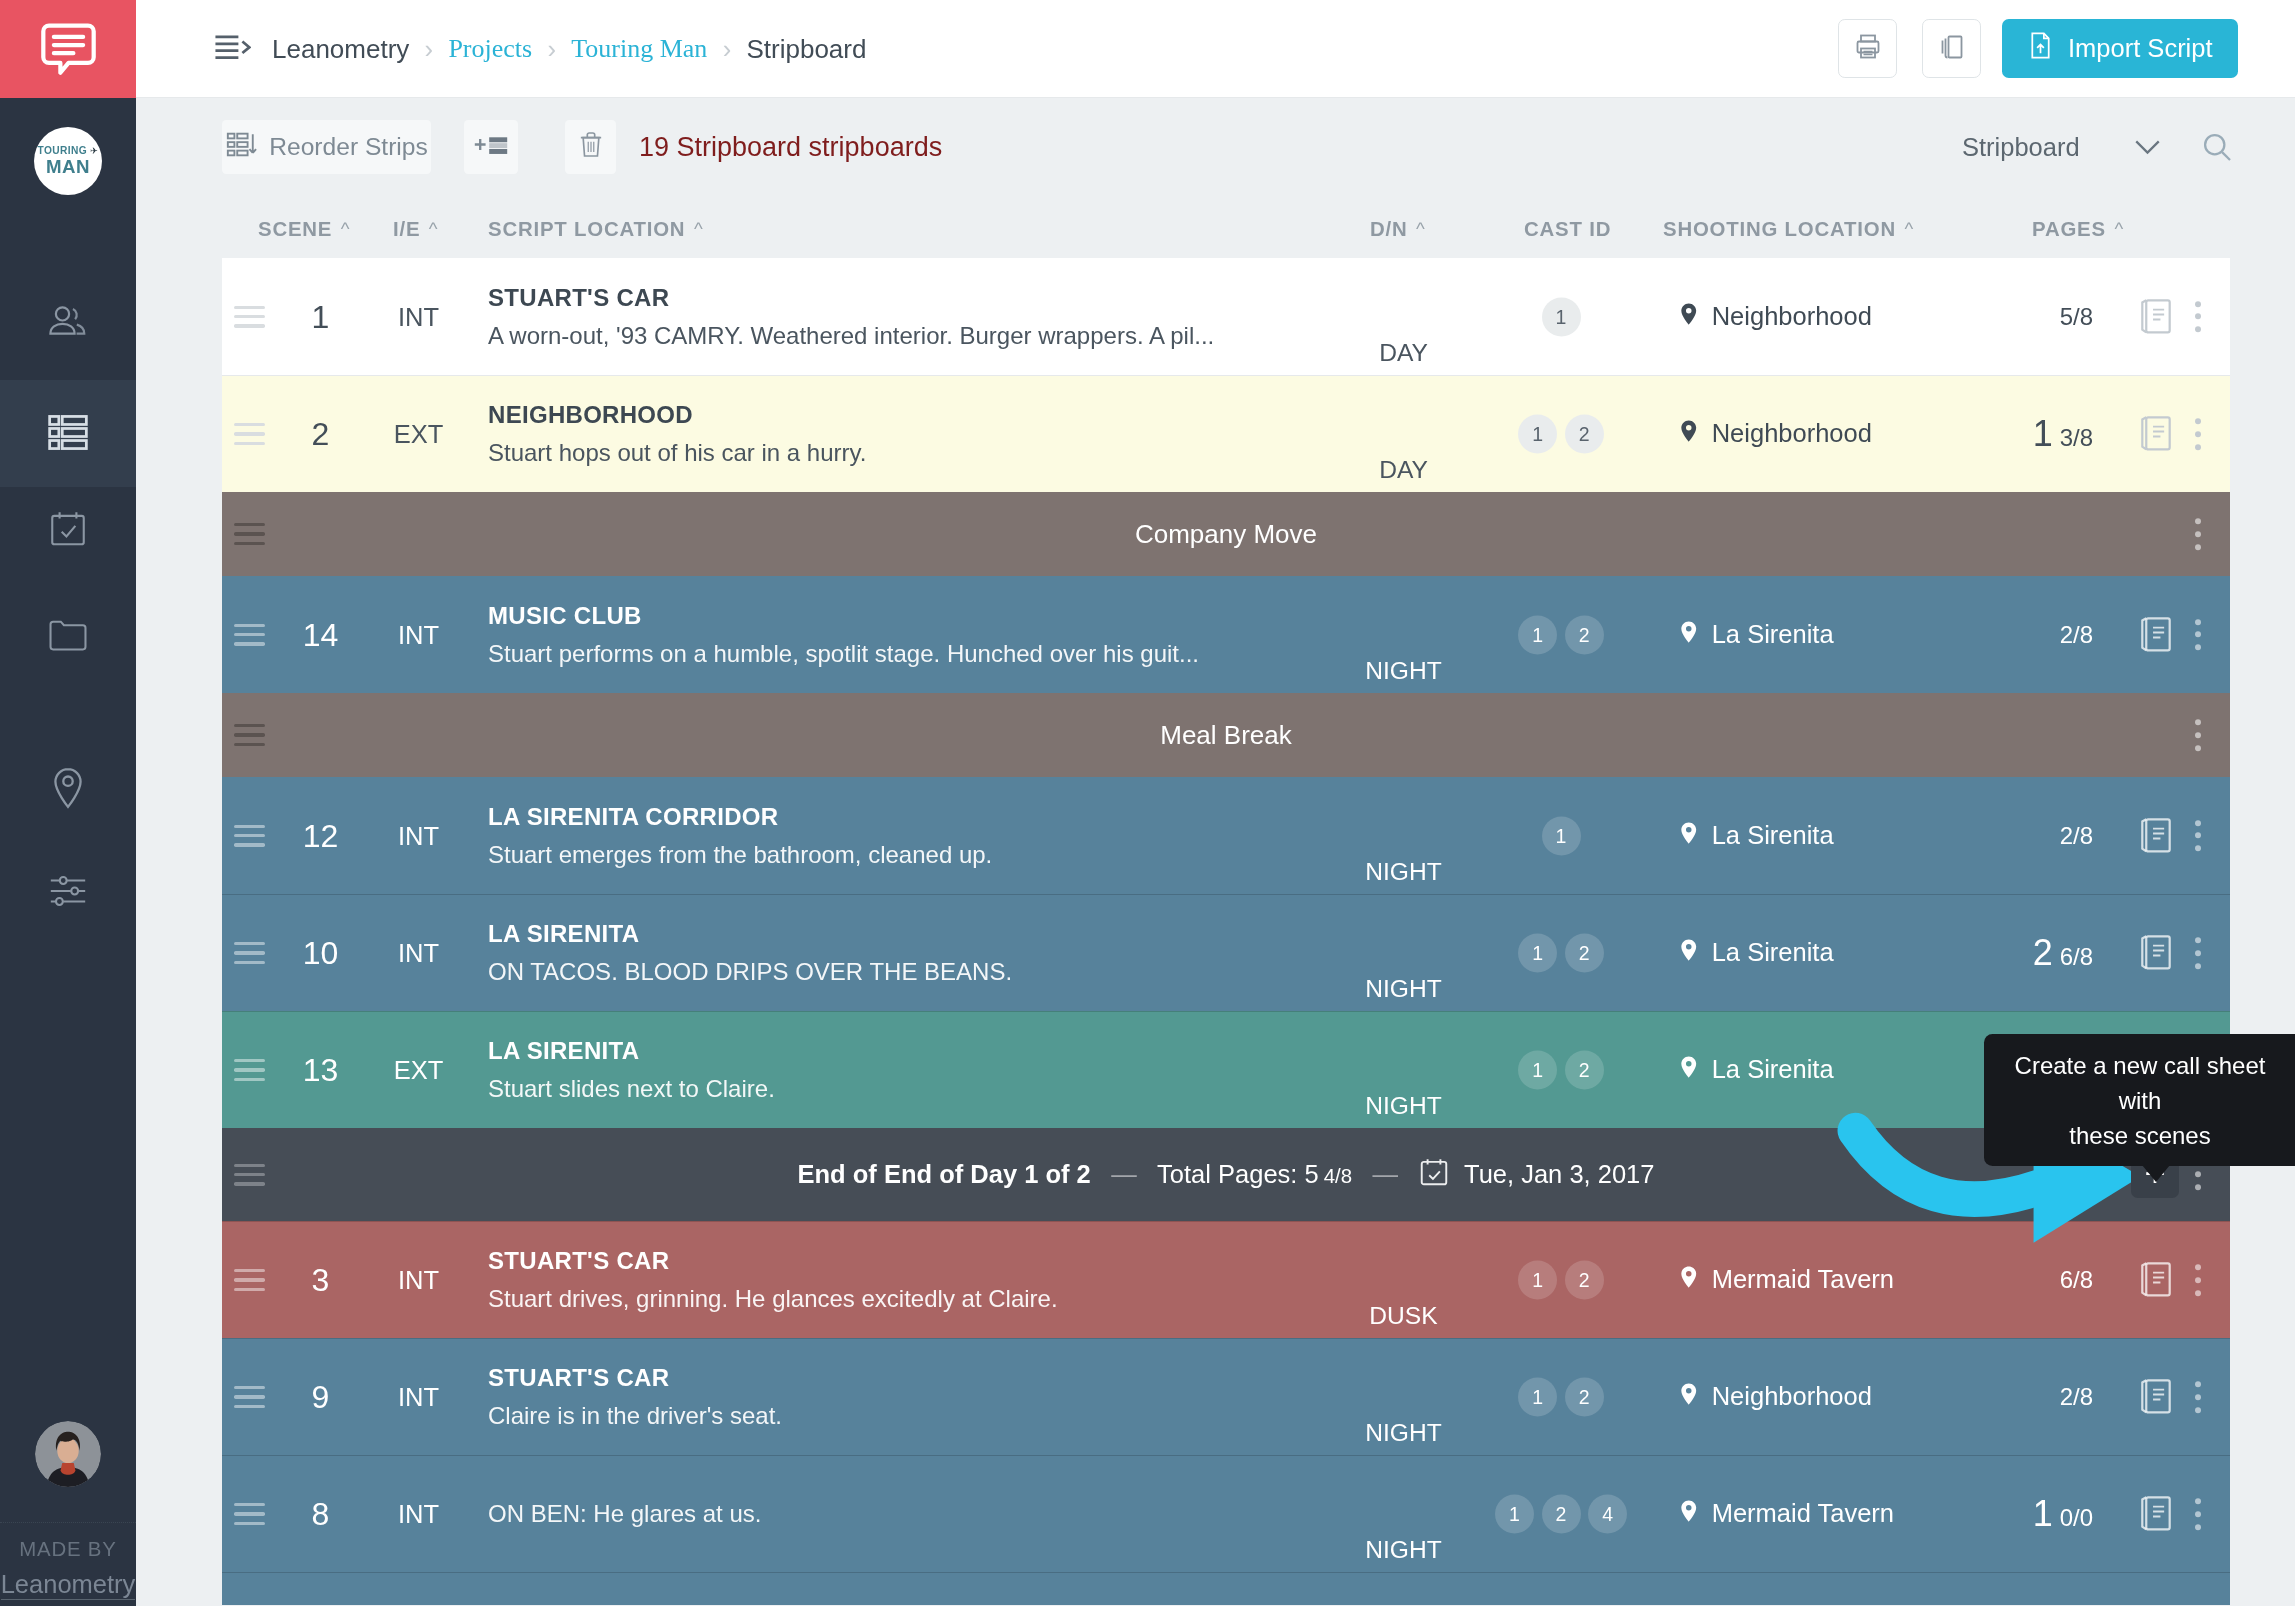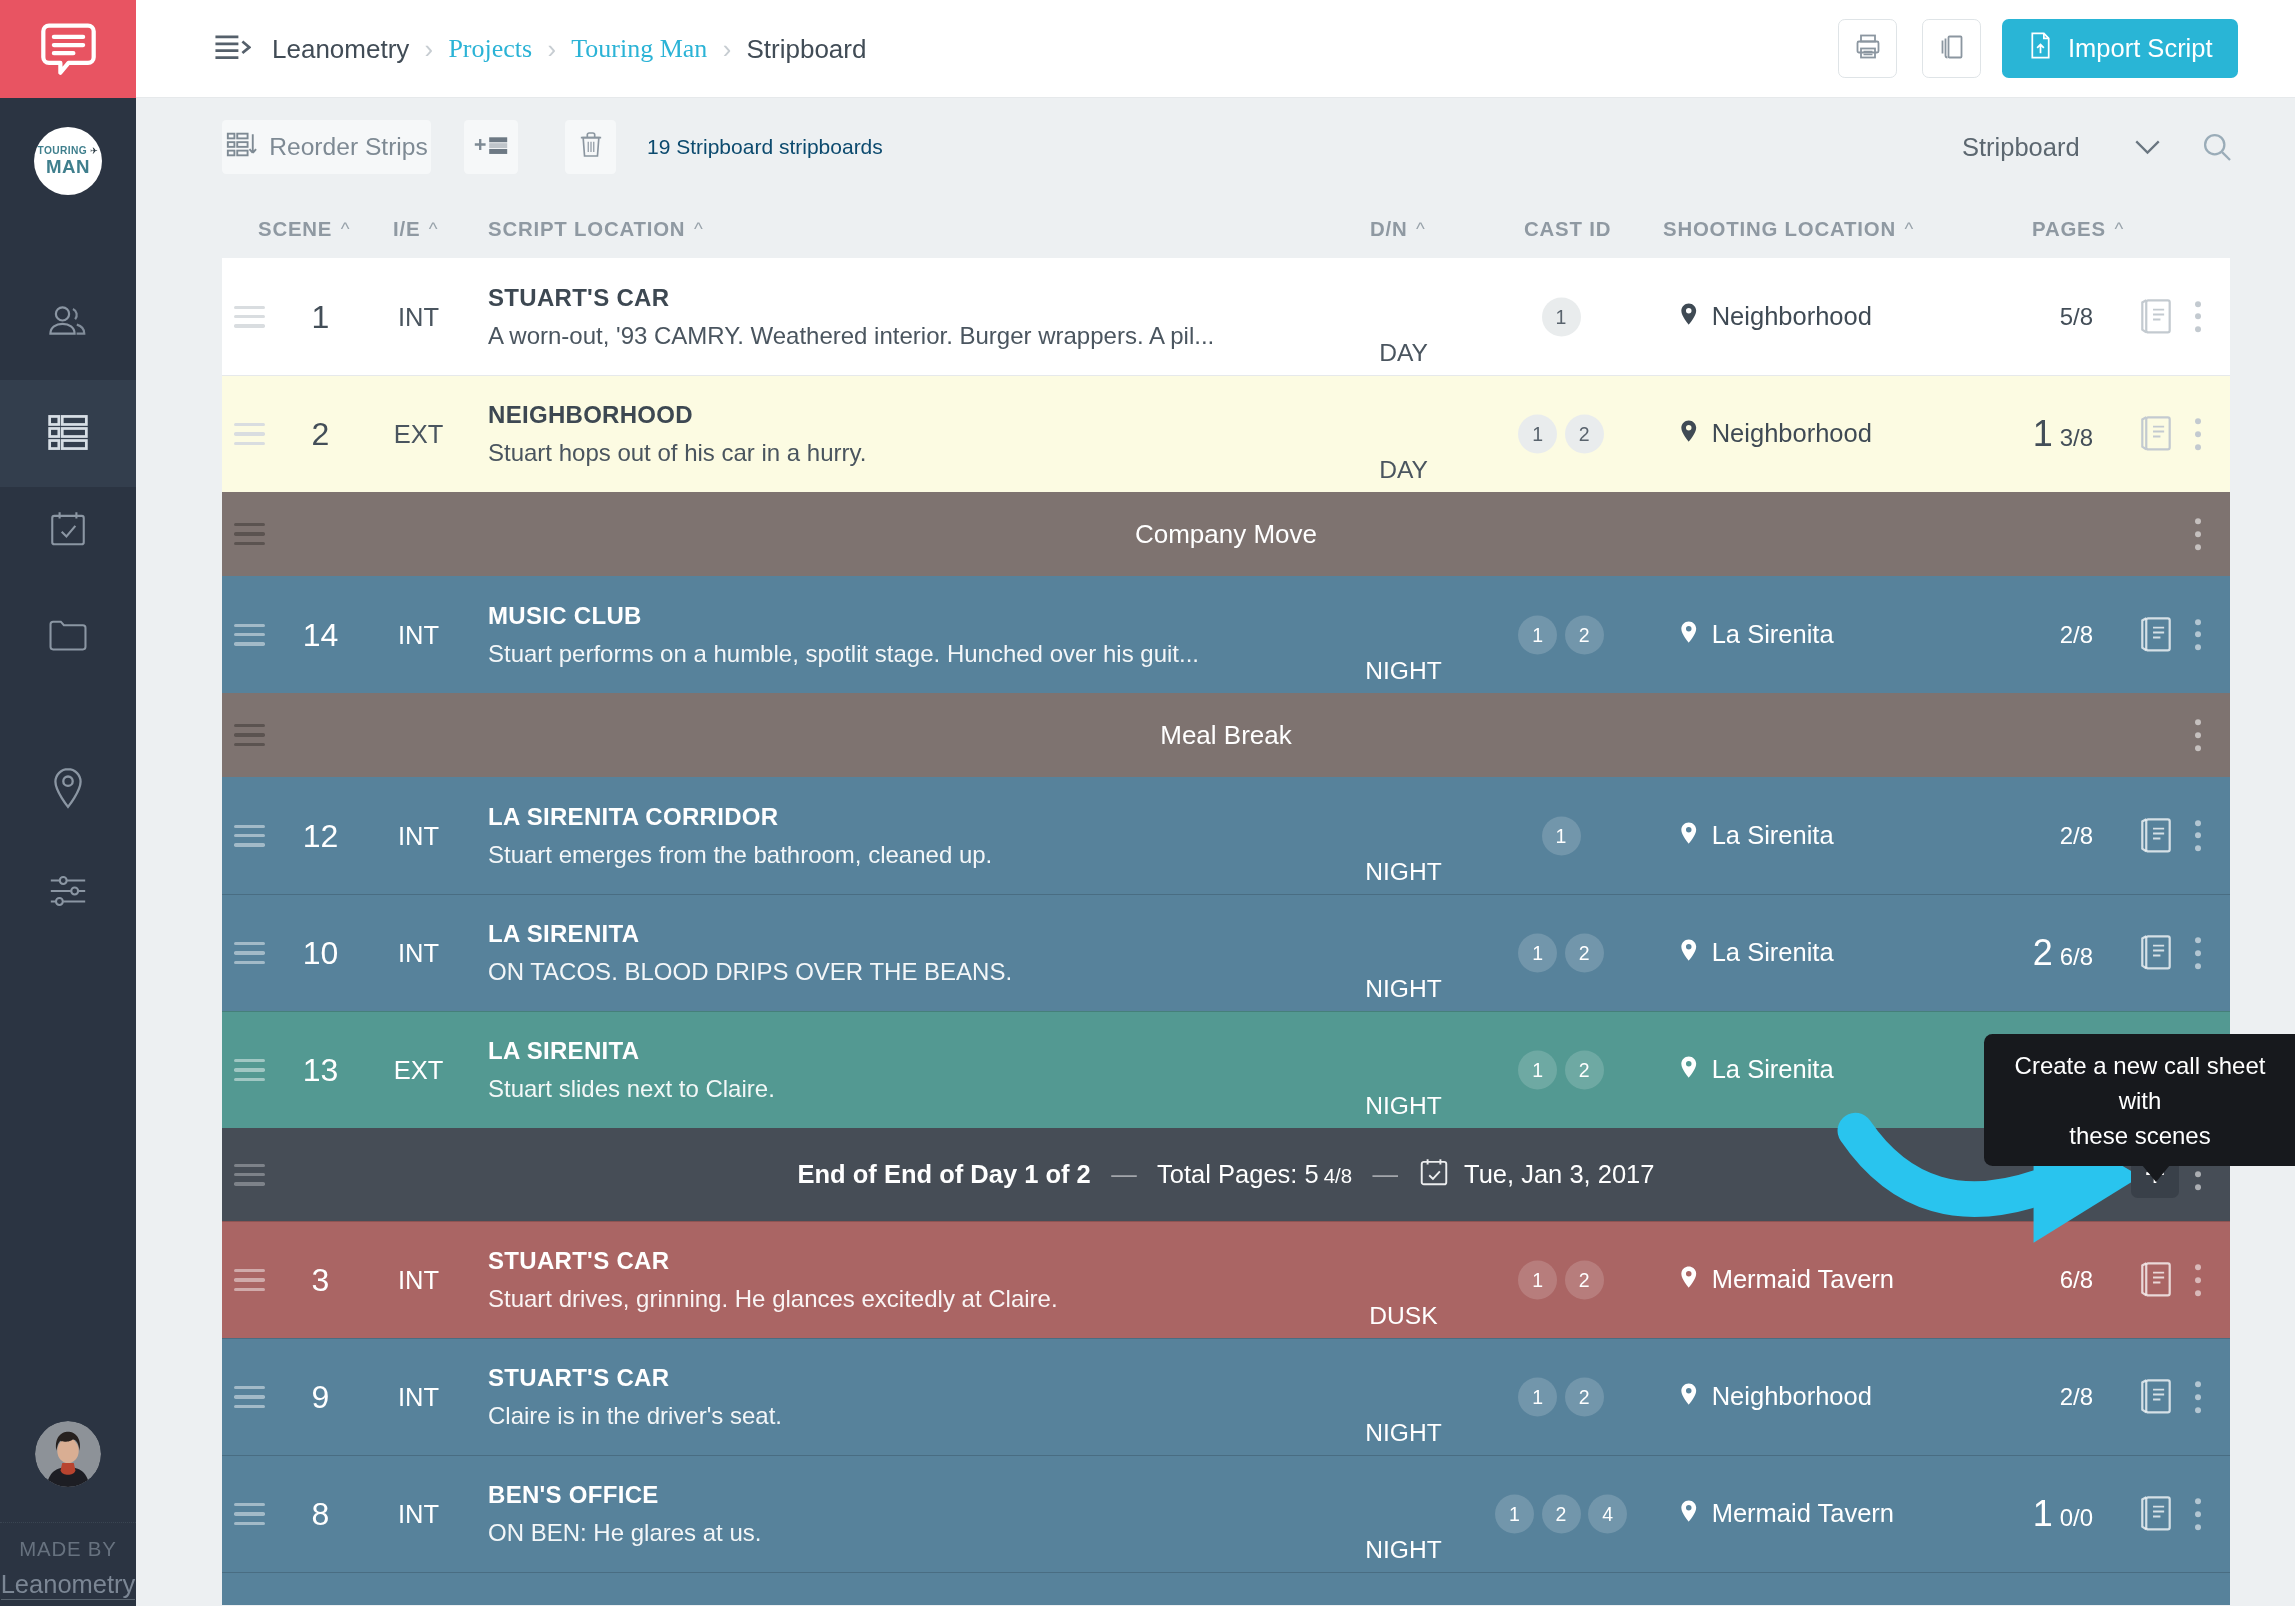--- a/index.html
+++ b/index.html
@@ -39,21 +39,21 @@
   .icon-btn{position:absolute;top:18.7px;width:59px;height:59px;background:#fff;border:1.7px solid #dfe4e7;border-radius:6.8px;display:flex;align-items:center;justify-content:center;color:#8b96a0;cursor:pointer;}
   .btn-print{left:1702px;} .btn-pages{left:1786px;}
   .btn-import{position:absolute;left:1866px;top:18.7px;width:236px;height:59px;border-radius:6.8px;background:var(--accent);color:#fff;font-size:25.5px;display:flex;align-items:center;justify-content:center;gap:13.6px;cursor:pointer;border:none;}
 
   
   .content{position:absolute;left:136px;top:98px;width:2160px;height:1508px;background:var(--page-bg);overflow:hidden;padding-left:36px;}
   .tb-btn{position:absolute;top:22px;height:54px;background:#f6f8f9;border-radius:4.2px;display:flex;align-items:center;justify-content:center;gap:12px;color:#7e8a94;font-size:24.6px;cursor:pointer;}
   .btn-reorder{left:86px;width:209px;}
   .btn-addstrip{left:328px;width:54px;}
   .btn-trash{left:429px;width:51px;}
-  .count-text{position:absolute;left:503px;top:22px;height:54px;display:flex;align-items:center;font-size:21px;color:#0c4a6e;margin-left:8px;}
+  .count-text{position:absolute;left:503px;top:22px;height:54px;display:flex;align-items:center;font-size:27px;color:#7f1d1d;}
   .view-picker{position:absolute;left:1826px;top:22px;height:54px;display:flex;align-items:center;cursor:pointer;}
   .view-picker .vp-label{font-size:25.5px;color:#5c6770;}
   .view-picker .vp-chev{margin-left:54px;display:flex;}
   .search-btn{margin-left:39px;display:flex;cursor:pointer;}
 
   
   .thead{position:absolute;left:86px;top:100px;width:2008px;height:61px;}
   .th{position:absolute;top:50%;transform:translateY(-50%);display:flex;align-items:center;font-size:20.4px;font-weight:700;letter-spacing:0.8px;color:#8f99a2;cursor:pointer;}
   .th-caret{margin-left:8.5px;font-size:18.7px;color:#9aa4ac;font-weight:400;}
   .th-scene{left:36px}.th-ie{left:171px}.th-script{left:266px}.th-dn{left:1148px}
@@ -677,21 +677,20 @@
         </div>
         <div class="row scene-row colored bt-dark" style="background: rgb(87, 130, 155);">
           <div class="cell cell-handle">
             <span></span>
             <span></span>
             <span></span>
           </div>
           <div class="cell cell-scene">8</div>
           <div class="cell cell-ie">INT</div>
           <div class="cell cell-script">
-            <div class="title">BEN'S OFFICE</div>
             <div class="desc">ON BEN: He glares at us.</div>
           </div>
           <div class="cell cell-dn">NIGHT</div>
           <div class="cell cell-cast">
             <span class="badge">1</span>
             <span class="badge">2</span>
             <span class="badge">4</span>
           </div>
           <div class="cell cell-loc">
             <span class="pin"><svg viewBox="0 0 24 24" width="25.5" height="25.5" fill="currentColor">

